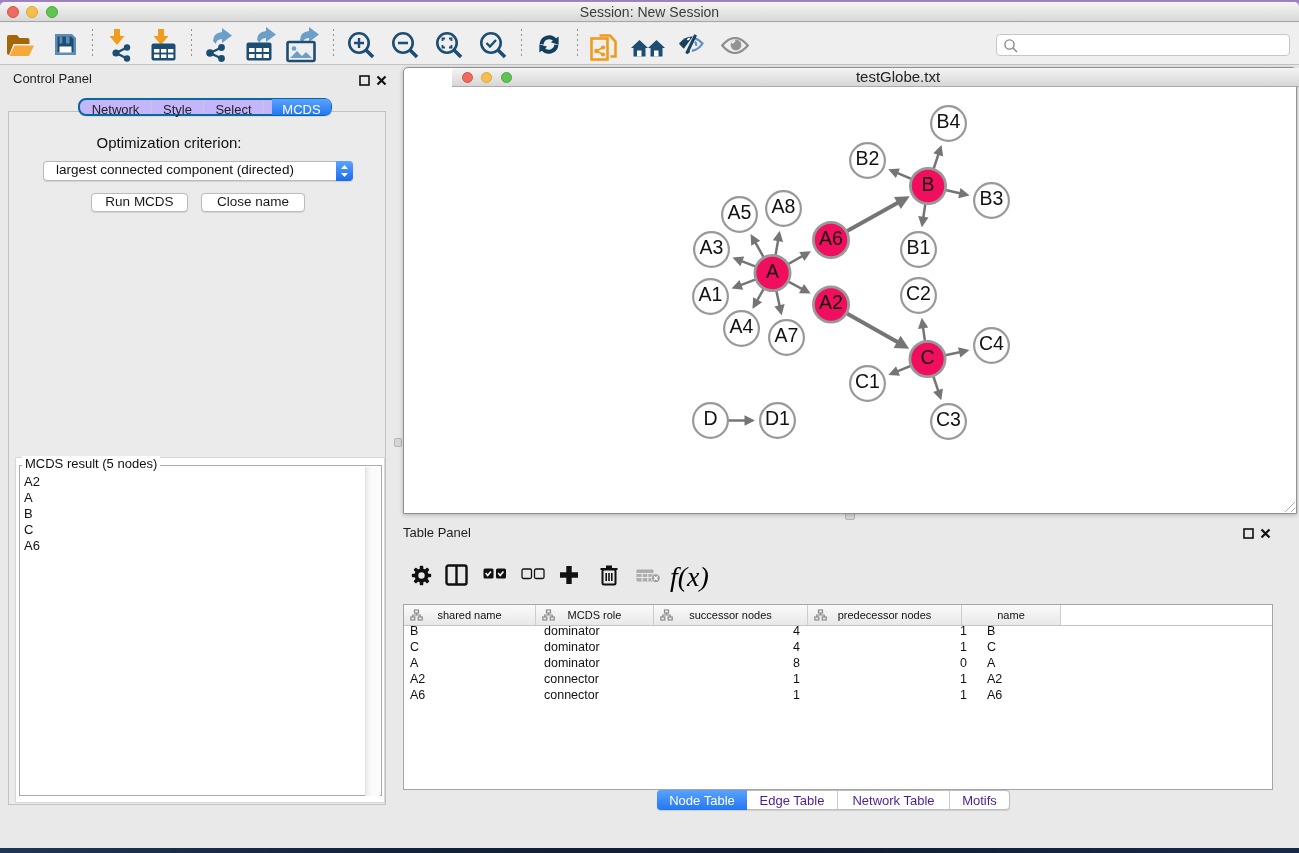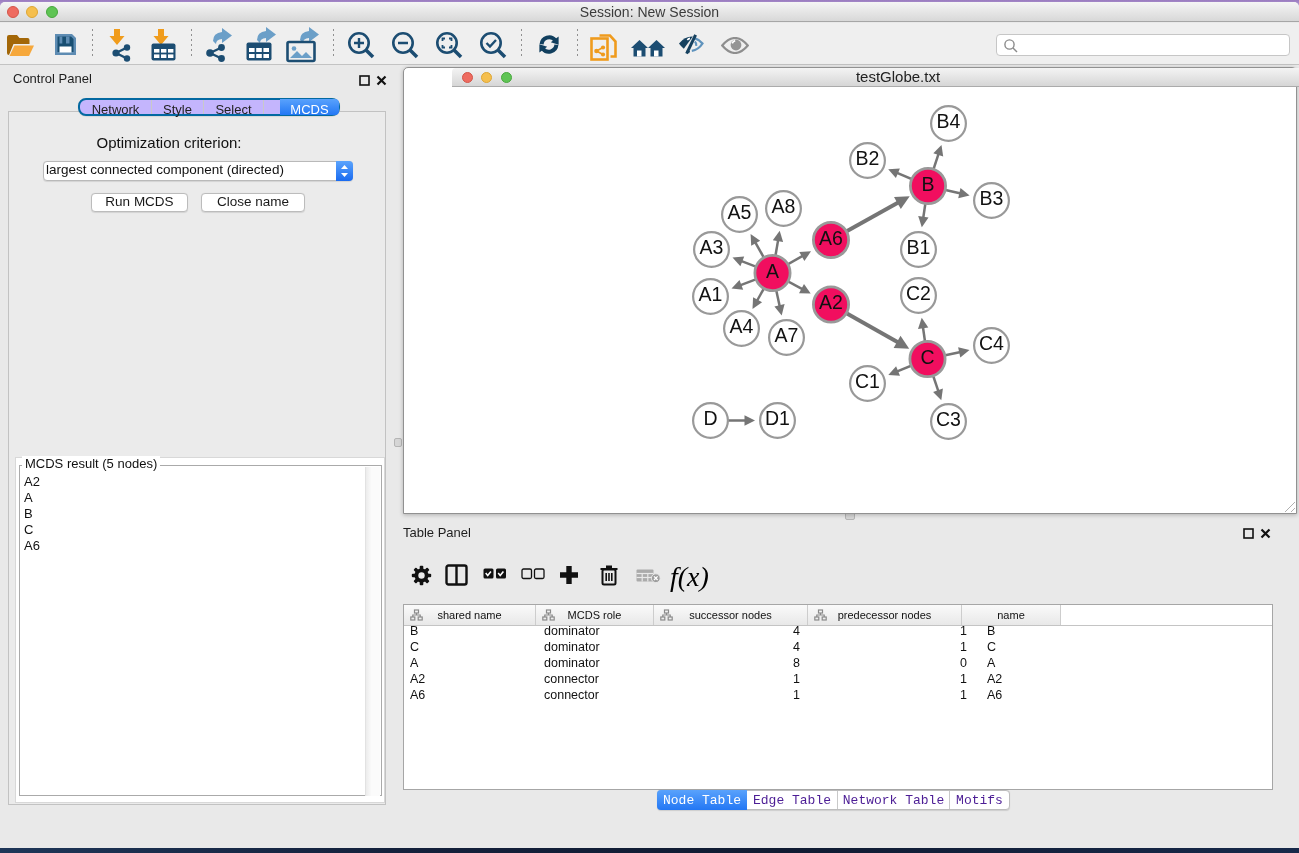--- a/index.html
+++ b/index.html
@@ -32,27 +32,27 @@
 #cpHeader { position:absolute; left:13px; top:7px; font-size:13px; color:#1e1e1e; }
 #cpBox { position:absolute; left:8px; top:45px; width:378px; height:694px;
   background:#ebebeb; border:1px solid #c2c2c2; }
 #segTabs { position:absolute; left:78px; top:32px; height:18px; display:flex;
   border:2px solid #0369a1; border-radius:8px; background:#c4b5fd; z-index:5;
   box-shadow:0 0.5px 1px rgba(0,0,0,0.15); }
 #segTabs .seg { font-size:13px; color:#222; white-space:nowrap; line-height:17px;
   border-right:1px solid #c9c9c9; }
 #segTabs .seg:last-child { border-right:none; border-radius:0 3px 3px 0; }
 #segTabs .seg.sel { background:linear-gradient(#59a2fc,#2377f4); color:#fff;
-  border-radius:0 4px 4px 0; margin:-1px -1px -1px 16px; border-right:none; padding-top:2px; }
+  border-radius:0 4px 4px 0; margin:-1px -1px -1px 8px; border-right:none; padding-top:2px; }
 .btn { position:absolute; background:#fff; border:1px solid #bcbcbc; border-radius:4px;
   font-size:13.5px; color:#1a1a1a; text-align:center;
   box-shadow:0 0.5px 1px rgba(0,0,0,0.1); }
 #combo { position:absolute; left:43px; top:95px; width:310px; height:20px; background:#fff;
   border:1px solid #b9b9b9; border-radius:4px; font-size:13.5px; color:#111;
-  line-height:16px; padding-left:2px; box-shadow:0 0.5px 1px rgba(0,0,0,0.1); }
+  line-height:16px; padding-left:12px; box-shadow:0 0.5px 1px rgba(0,0,0,0.1); }
 #combo .spin { position:absolute; right:-1px; top:-1px; width:17px; height:20px;
   background:linear-gradient(#5ba4fd,#1a6bf0); border-radius:0 4px 4px 0; }
 #whitePanel { position:absolute; left:15px; top:391px; width:370px; height:346px; background:#fff;
   border:1px solid #d8d8d8; }
 #fieldset { position:absolute; left:3px; top:7px; width:363px; height:331px;
   border:1px solid #aaa; background:#fff; }
 #mcdsList { position:absolute; left:4px; top:6px; font-size:13px; color:#111; line-height:16px; }
 #listScroll { position:absolute; right:1px; top:1px; width:15px; height:329px;
   background:linear-gradient(90deg,#ececec,#fbfbfb 40%,#fbfbfb); border-left:1px solid #e2e2e2; }
 
@@ -74,21 +74,21 @@
 #tpHeader { position:absolute; left:16px; top:11px; font-size:13px; color:#1e1e1e; }
 #tableBox { position:absolute; left:16px; top:83px; width:870px; height:186px; background:#fff;
   border:1px solid #a6a6a6; }
 #thead { position:absolute; left:0; top:0; width:657px; height:20px;
   background:linear-gradient(#fafafa,#e8e8e8); }
 #theadline { position:absolute; left:0; top:20px; width:100%; height:1px; background:#c4c4c4; }
 #thead .hcell { position:absolute; top:0; height:20px; border-right:1px solid #cdcdcd;
   font-size:11px; color:#111; text-align:center; line-height:20px; }
 .trow { position:absolute; font-size:12.5px; color:#111; height:16px; line-height:16px; }
 #btabs { position:absolute; left:270px; top:269px; height:20px; display:flex;
-  border:1px solid #bdbdbd; border-radius:4px; background:#fff; box-shadow:0 0.5px 1px rgba(0,0,0,0.12);font-family:Liberation Mono, monospace; }
+  border:1px solid #bdbdbd; border-radius:4px; background:#fff; box-shadow:0 0.5px 1px rgba(0,0,0,0.12); }
 #btabs .seg { font-size:13px; color:#4c1d95; white-space:nowrap; line-height:19px; border-right:1px solid #c9c9c9; }
 #btabs .seg:last-child { border-right:none; }
 #btabs .seg.sel { background:linear-gradient(#59a2fc,#2377f4); color:#fff;
   border-radius:4px 0 0 4px; margin:-1px 0 -1px -1px; border-right:none; line-height:21px; }
 .divider-knob { position:absolute; background:#d6d6d6; border:1px solid #b5b5b5; border-radius:2px; }
 #memBox { position:absolute; right:11px; top:6px; width:74px; height:23px; background:#f6f6f6;
   border:1px solid #9f9f9f; font-size:12.5px; color:#111; line-height:22px; padding-left:24px; }
 #memBox .dot { position:absolute; left:8px; top:7px; width:9px; height:9px; border-radius:50%;
   background:#1d9431; }
 #listBtn { position:absolute; left:10px; top:8px; width:27px; height:20px; background:#f6f6f6;

